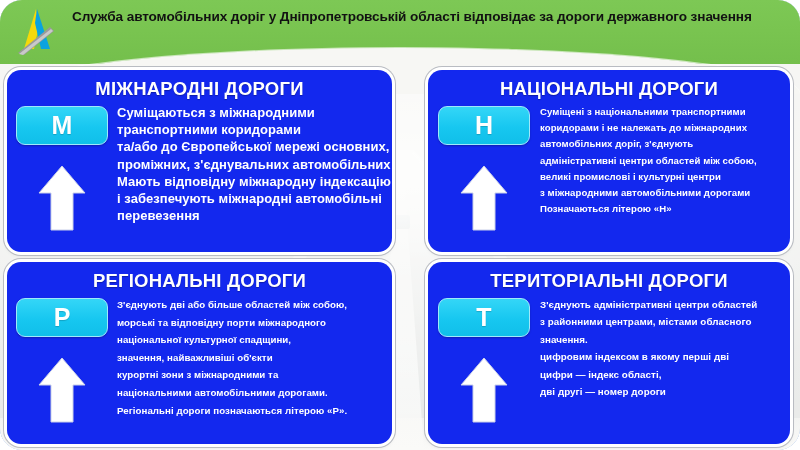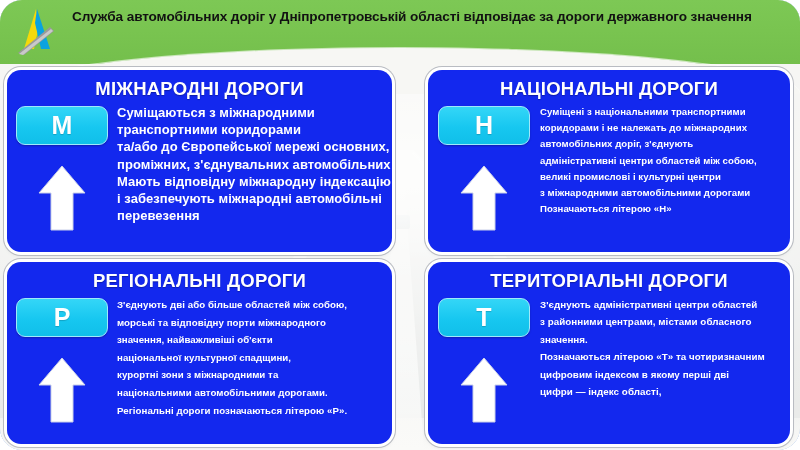--- a/index.html
+++ b/index.html
@@ -241,22 +241,22 @@
           </div>
           <div class="arrow">
             <svg viewBox="0 0 56 72" xmlns="http://www.w3.org/2000/svg">
               <polygon points="28,4 51,31 39,31 39,68 17,68 17,31 5,31" fill="#ffffff" stroke="#c9cfe8" stroke-width="1"></polygon>
             </svg>
           </div>
         </div>
         <div class="panel-text">
           <div class="ln">З'єднують дві або більше областей між собою,</div>
           <div class="ln">морські та відповідну порти  міжнародного</div>
+          <div class="ln">національної культурної спадщини,</div>
           <div class="ln">значення, найважливіші об'єкти</div>
-          <div class="ln">національної культурної спадщини,</div>
           <div class="ln">курортні зони з міжнародними та</div>
           <div class="ln">національними автомобільними дорогами.</div>
           <div class="ln">Регіональні дороги позначаються літерою «Р».</div>
         </div>
       </div>
     </div>
 
     <div class="panel p4">
       <div class="panel-title">ТЕРИТОРІАЛЬНІ ДОРОГИ</div>
       <div class="panel-body">
@@ -267,21 +267,21 @@
           <div class="arrow">
             <svg viewBox="0 0 56 72" xmlns="http://www.w3.org/2000/svg">
               <polygon points="28,4 51,31 39,31 39,68 17,68 17,31 5,31" fill="#ffffff" stroke="#c9cfe8" stroke-width="1"></polygon>
             </svg>
           </div>
         </div>
         <div class="panel-text">
           <div class="ln">З'єднують адміністративні центри областей</div>
           <div class="ln">з районними центрами, містами обласного</div>
           <div class="ln">значення.</div>
-          <div class="ln">Позначаються літерою «Т» та чотиризначним</div>
           <div class="ln">цифровим індексом в якому перші дві</div>
           <div class="ln">цифри — індекс області,</div>
+          <div class="ln">дві другі — номер дороги</div>
         </div>
       </div>
     </div>
 
   </div>
 </div>
 
 </body></html>

